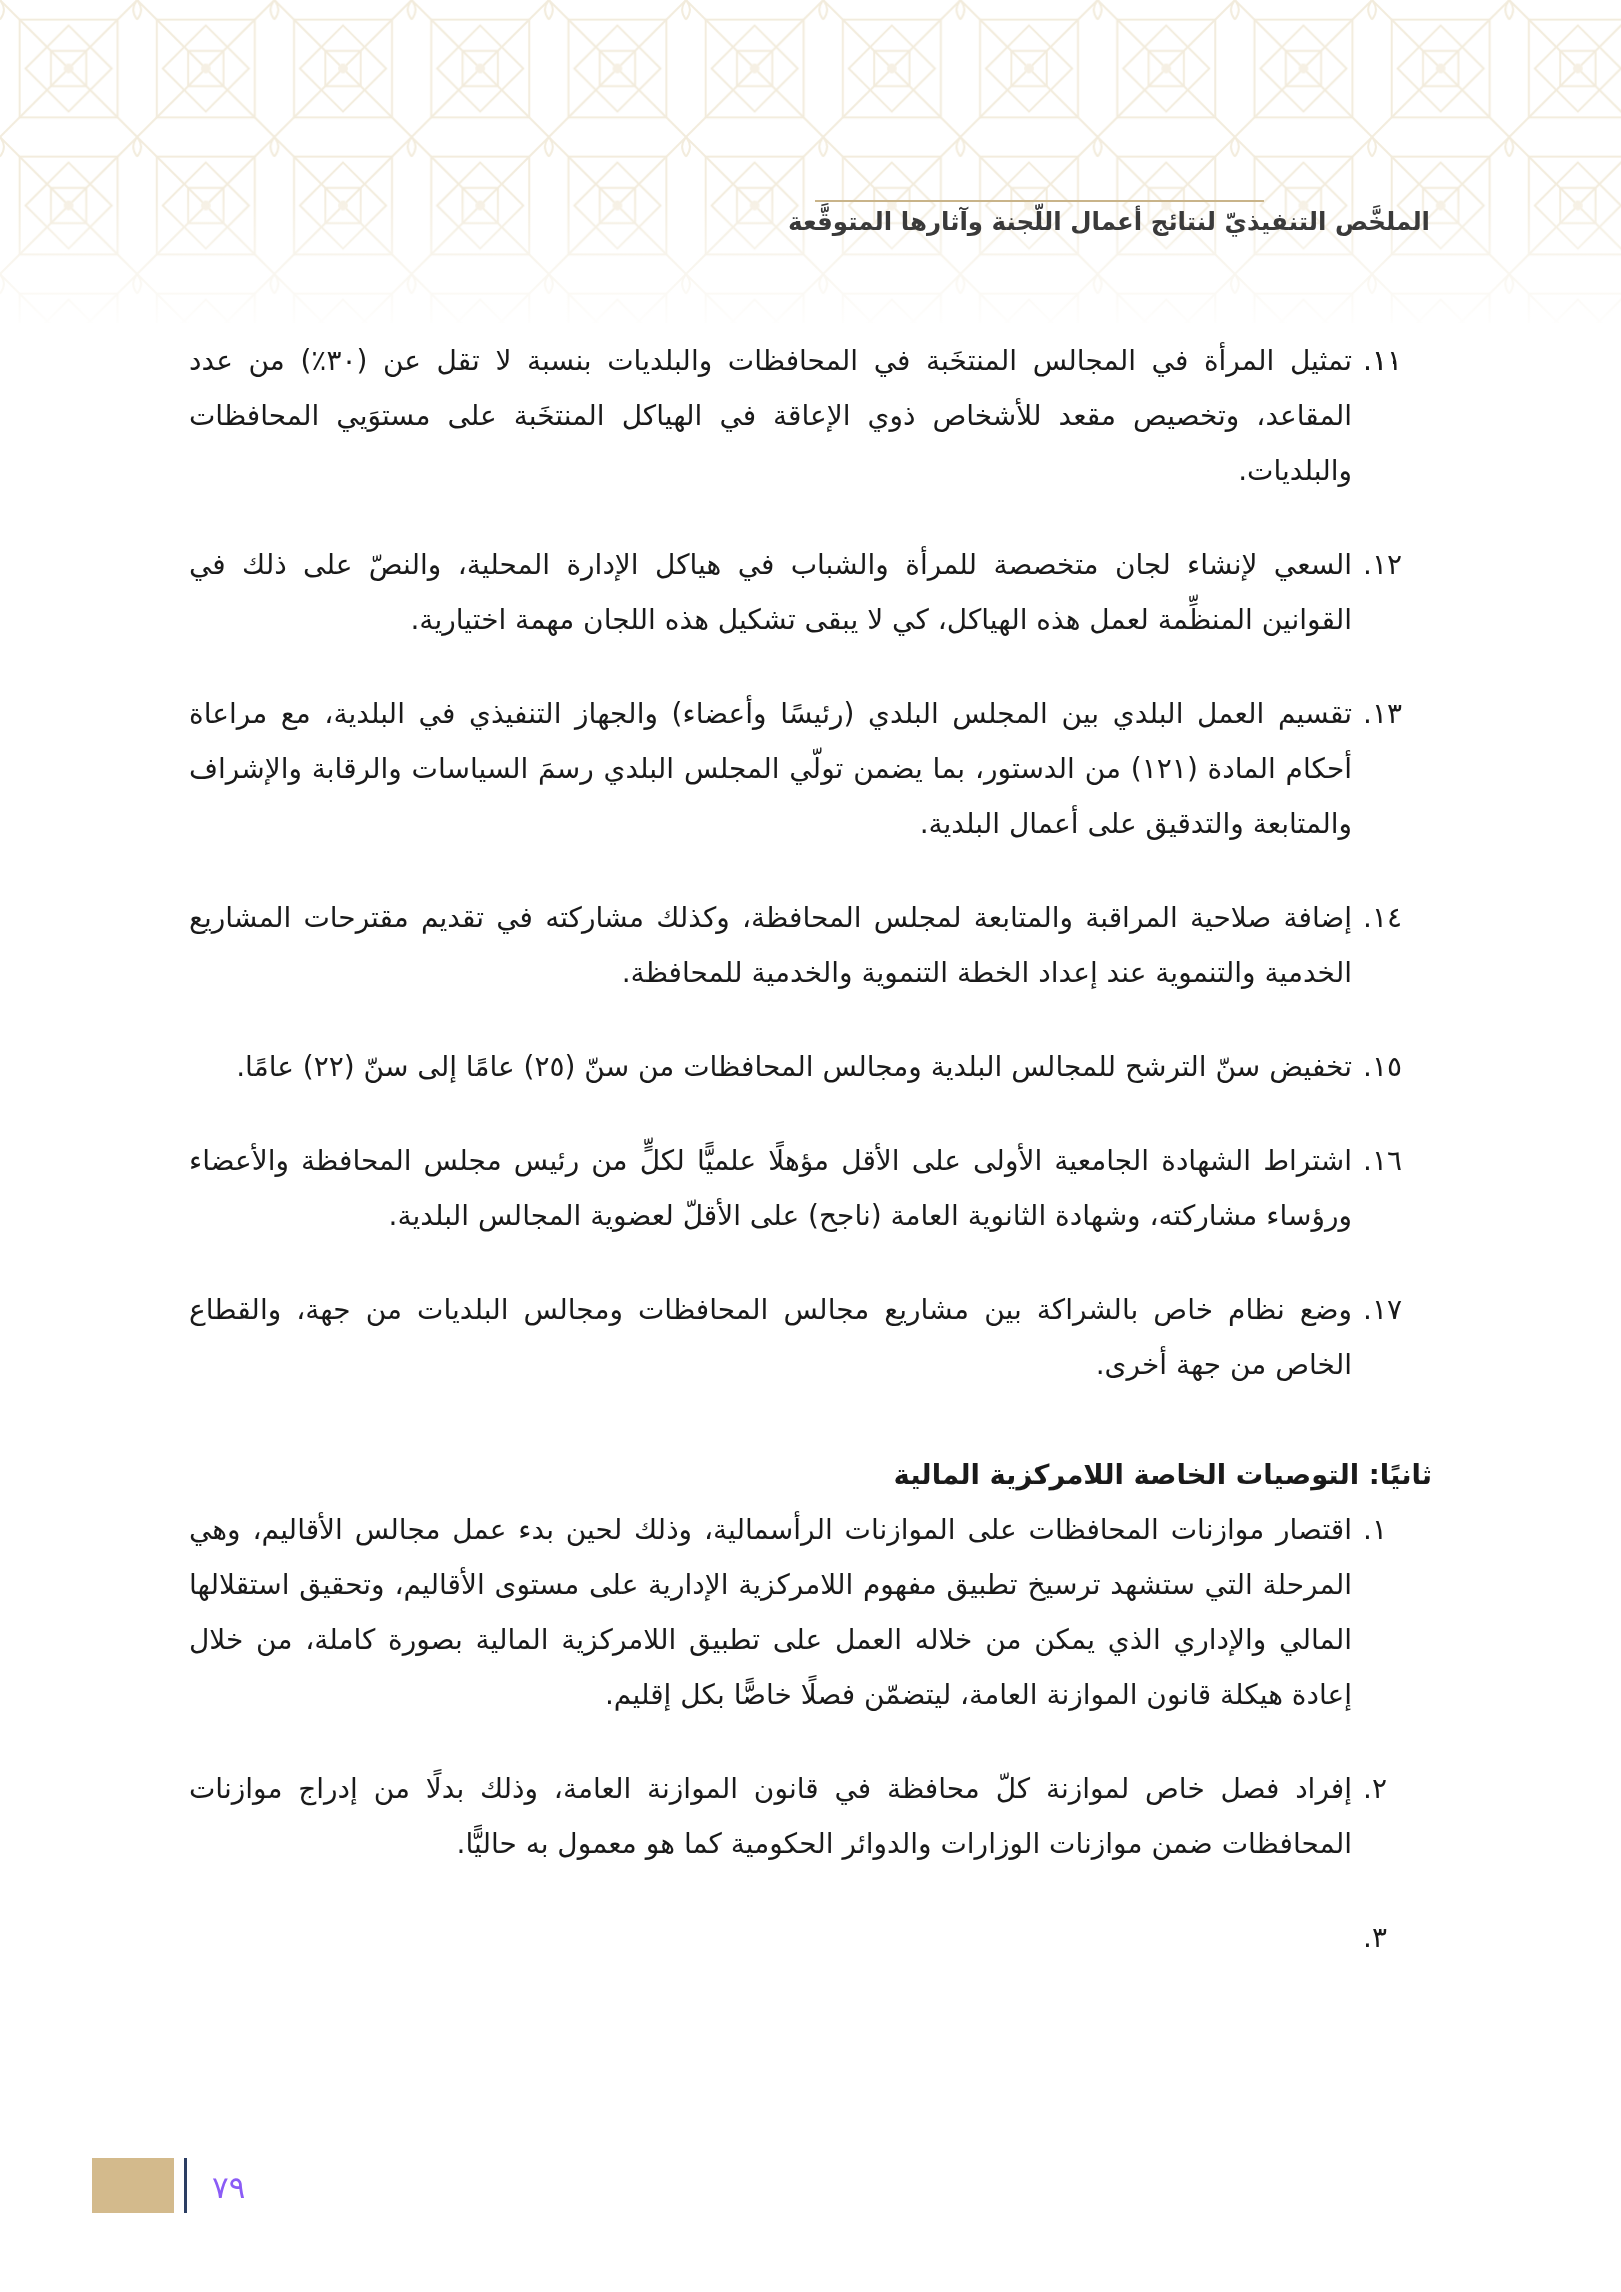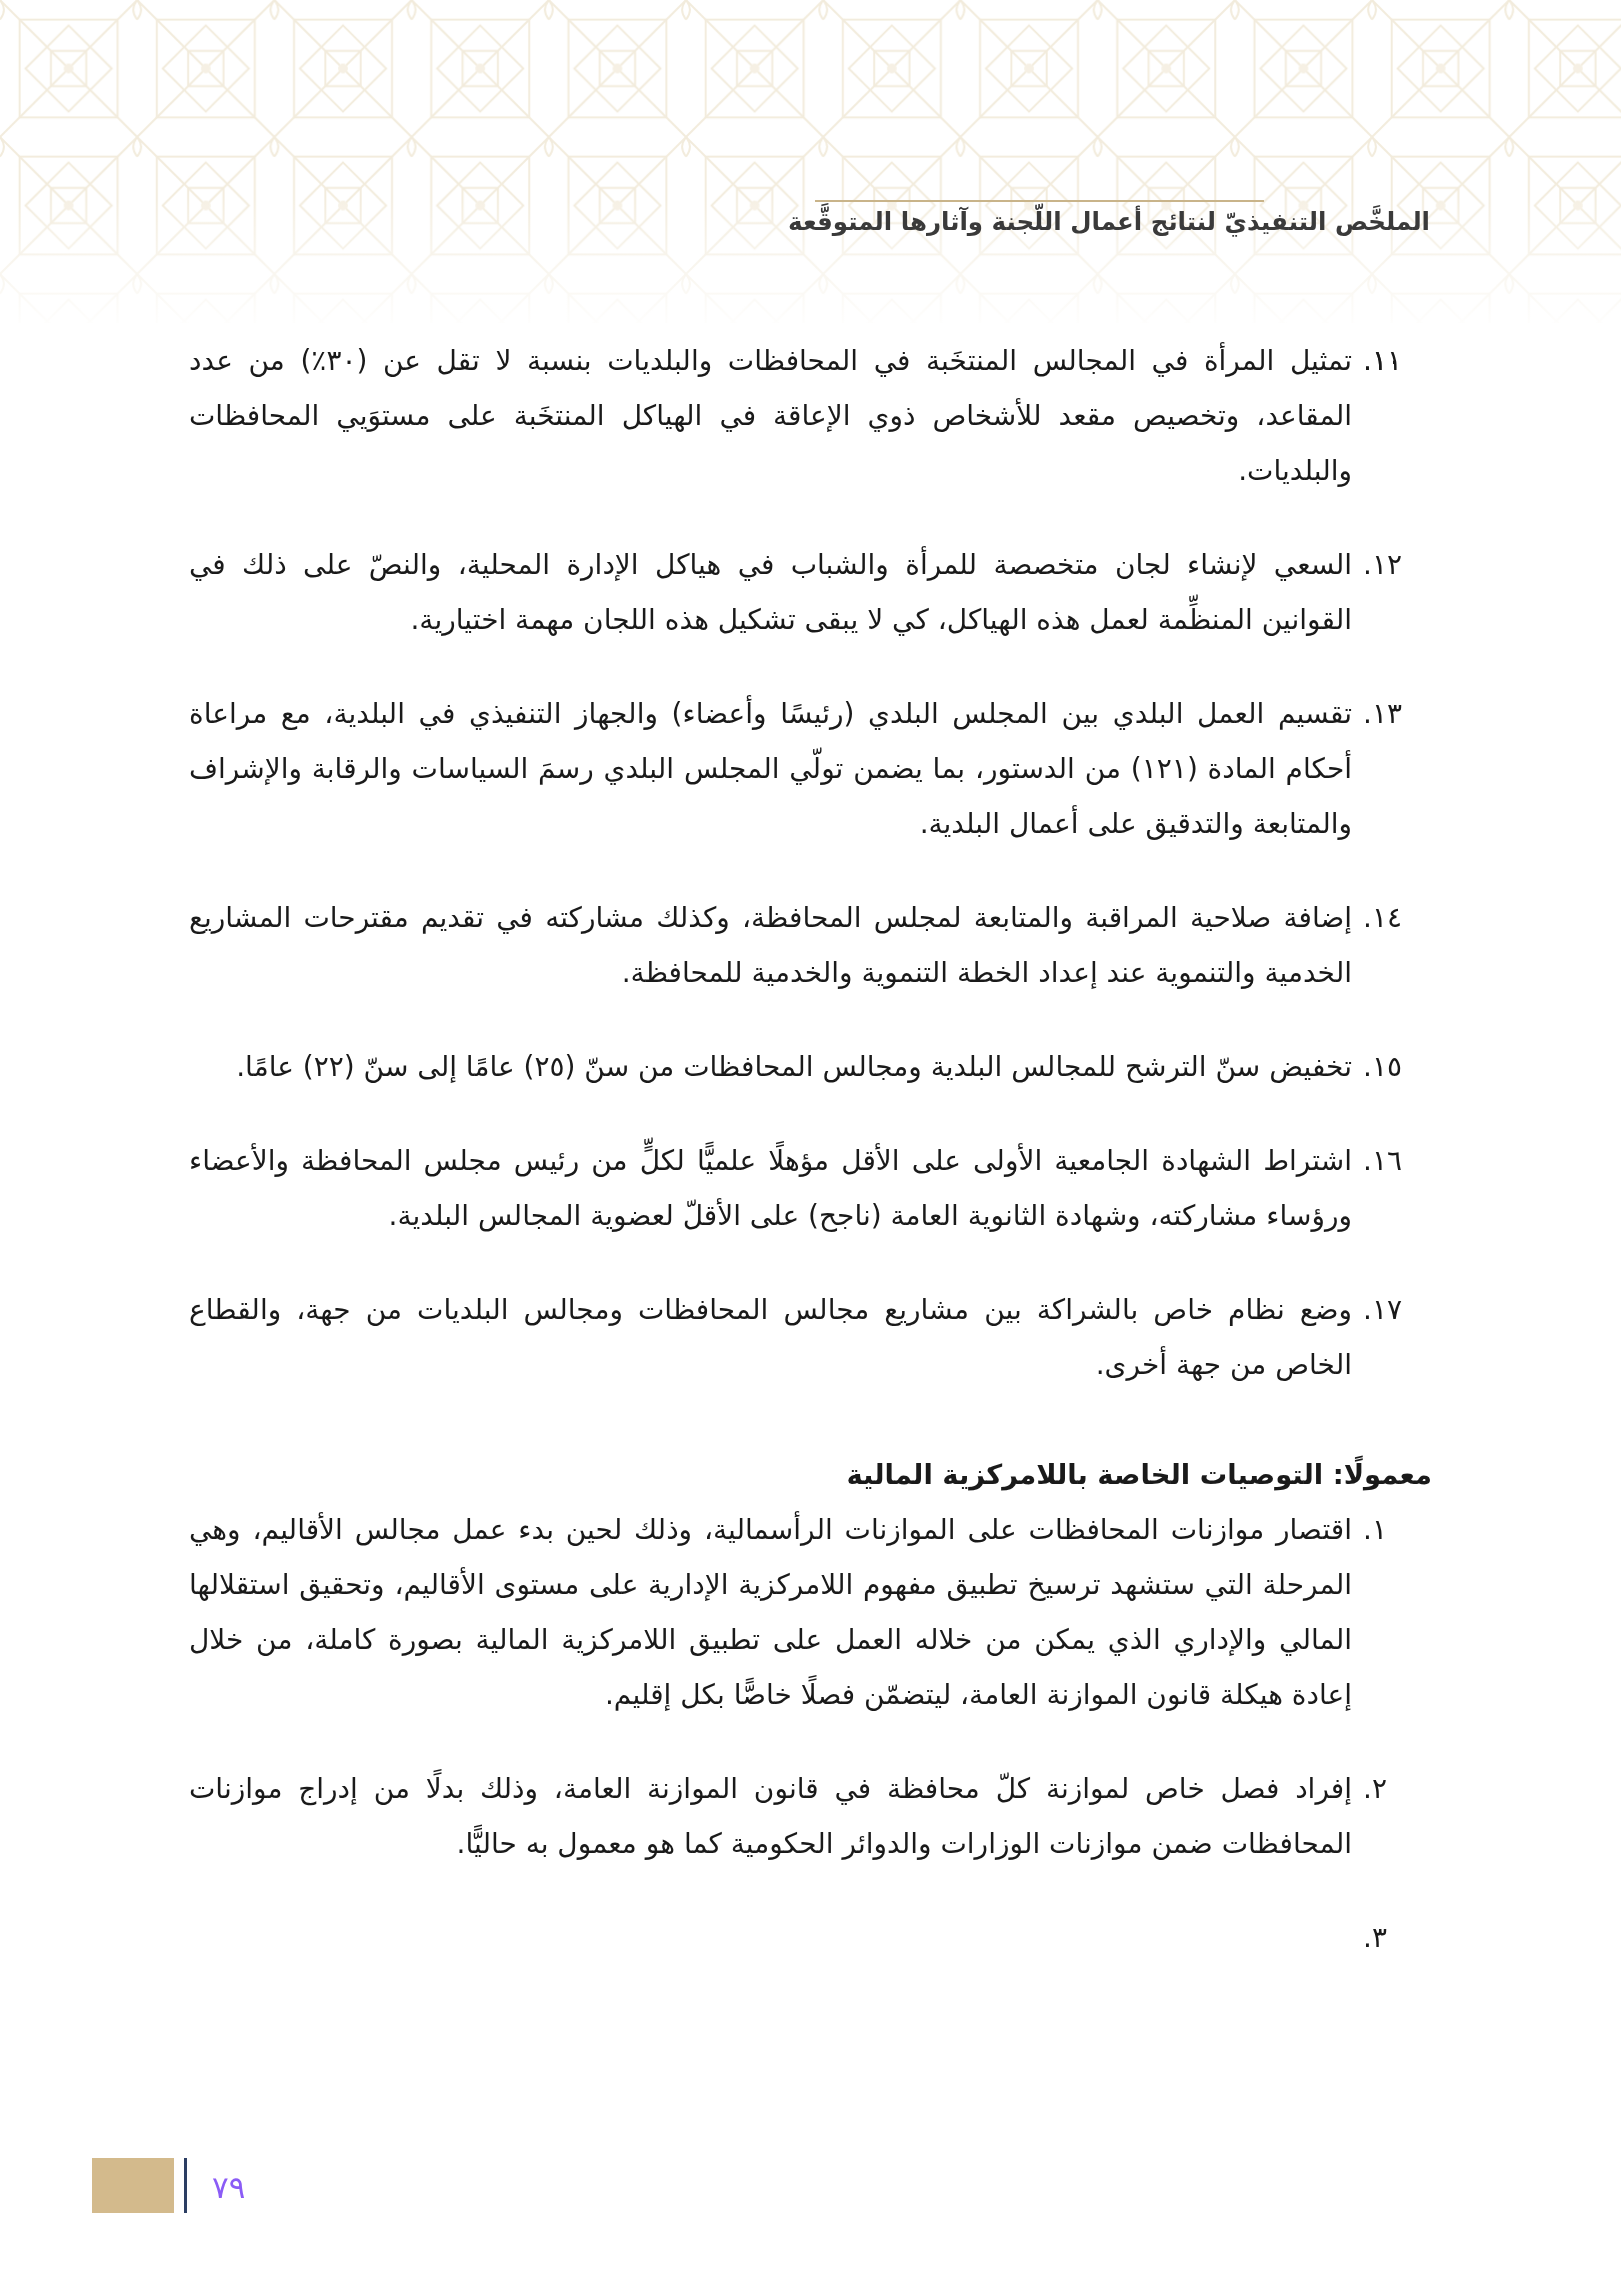--- a/index.html
+++ b/index.html
@@ -84,21 +84,21 @@
   <div id="section-one">
       <div class="item"><span class="num">١٠.</span></div>
       <div class="item"><span class="num">١١.</span><span class="text">تمثيل المرأة في المجالس المنتخَبة في المحافظات والبلديات بنسبة لا تقل عن (٣٠٪) من عدد المقاعد، وتخصيص مقعد للأشخاص ذوي الإعاقة في الهياكل المنتخَبة على مستوَيي المحافظات والبلديات.</span></div>
       <div class="item"><span class="num">١٢.</span><span class="text">السعي لإنشاء لجان متخصصة للمرأة والشباب في هياكل الإدارة المحلية، والنصّ على ذلك في القوانين المنظِّمة لعمل هذه الهياكل، كي لا يبقى تشكيل هذه اللجان مهمة اختيارية.</span></div>
       <div class="item"><span class="num">١٣.</span><span class="text">تقسيم العمل البلدي بين المجلس البلدي (رئيسًا وأعضاء) والجهاز التنفيذي في البلدية، مع مراعاة أحكام المادة (١٢١) من الدستور، بما يضمن تولّي المجلس البلدي رسمَ السياسات والرقابة والإشراف والمتابعة والتدقيق على أعمال البلدية.</span></div>
       <div class="item"><span class="num">١٤.</span><span class="text">إضافة صلاحية المراقبة والمتابعة لمجلس المحافظة، وكذلك مشاركته في تقديم مقترحات المشاريع الخدمية والتنموية عند إعداد الخطة التنموية والخدمية للمحافظة.</span></div>
       <div class="item"><span class="num">١٥.</span><span class="text">تخفيض سنّ الترشح للمجالس البلدية ومجالس المحافظات من سنّ (٢٥) عامًا إلى سنّ (٢٢) عامًا.</span></div>
       <div class="item"><span class="num">١٦.</span><span class="text">اشتراط الشهادة الجامعية الأولى على الأقل مؤهلًا علميًّا لكلٍّ من رئيس مجلس المحافظة والأعضاء ورؤساء مشاركته، وشهادة الثانوية العامة (ناجح) على الأقلّ لعضوية المجالس البلدية.</span></div>
       <div class="item"><span class="num">١٧.</span><span class="text">وضع نظام خاص بالشراكة بين مشاريع مجالس المحافظات ومجالس البلديات من جهة، والقطاع الخاص من جهة أخرى.</span></div>
     </div>
-  <div class="section-heading">معمولًا: التوصيات الخاصة باللامركزية المالية</div>
+  <div class="section-heading">ثانيًا: التوصيات الخاصة اللامركزية المالية</div>
   <div id="section-two">
       <div class="item"><span class="num">١.</span><span class="text">اقتصار موازنات المحافظات على الموازنات الرأسمالية، وذلك لحين بدء عمل مجالس الأقاليم، وهي المرحلة التي ستشهد ترسيخ تطبيق مفهوم اللامركزية الإدارية على مستوى الأقاليم، وتحقيق استقلالها المالي والإداري الذي يمكن من خلاله العمل على تطبيق اللامركزية المالية بصورة كاملة، من خلال إعادة هيكلة قانون الموازنة العامة، ليتضمّن فصلًا خاصًّا بكل إقليم.</span></div>
       <div class="item"><span class="num">٢.</span><span class="text">إفراد فصل خاص لموازنة كلّ محافظة في قانون الموازنة العامة، وذلك بدلًا من إدراج موازنات المحافظات ضمن موازنات الوزارات والدوائر الحكومية كما هو معمول به حاليًّا.</span></div>
       <div class="item"><span class="num">٣.</span></div>
     </div>
 </div>
 
 <div class="footer-box"></div>
 <div class="footer-bar"></div>
 <div class="page-number">٧٩</div>

